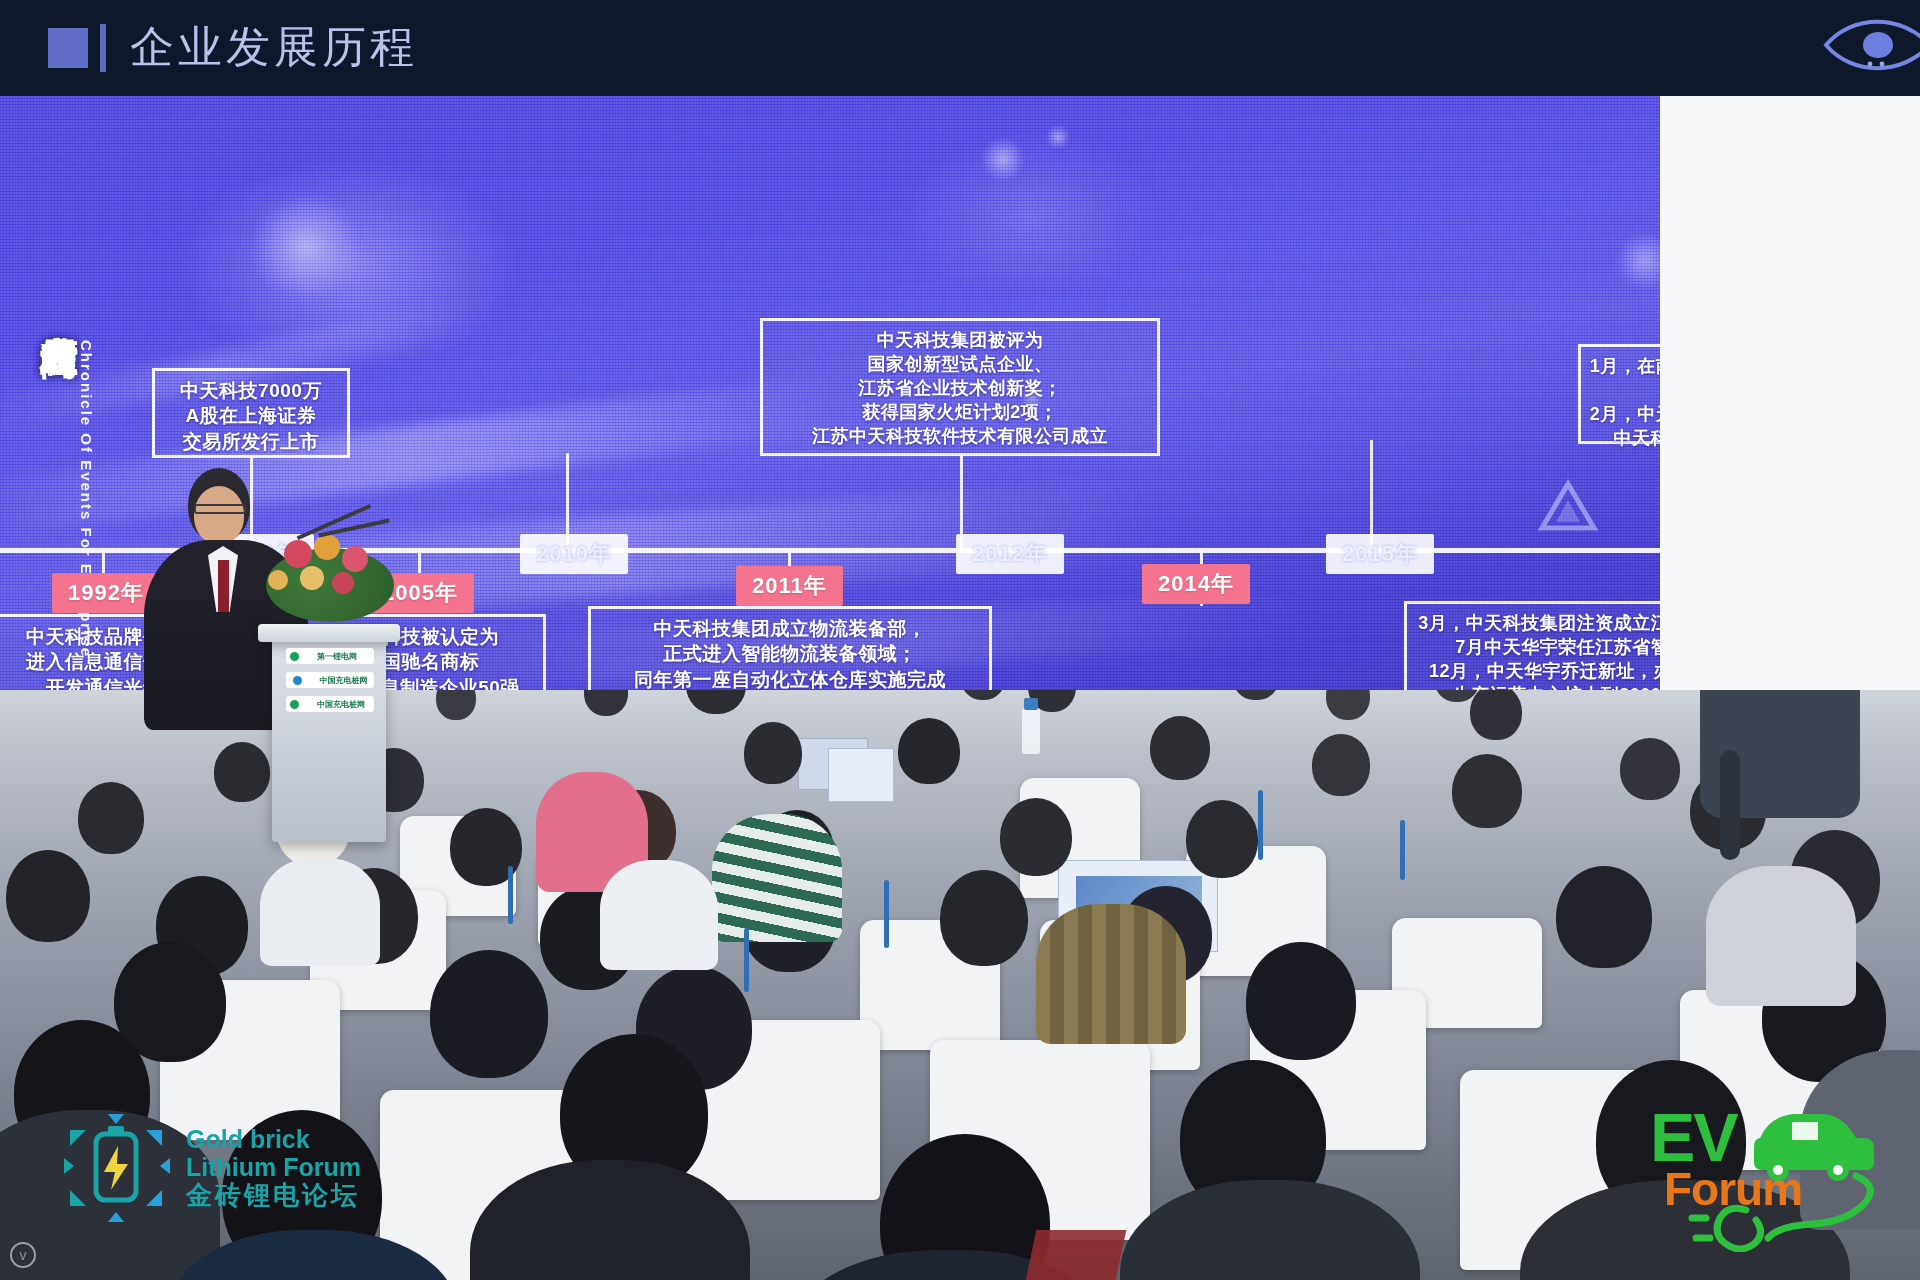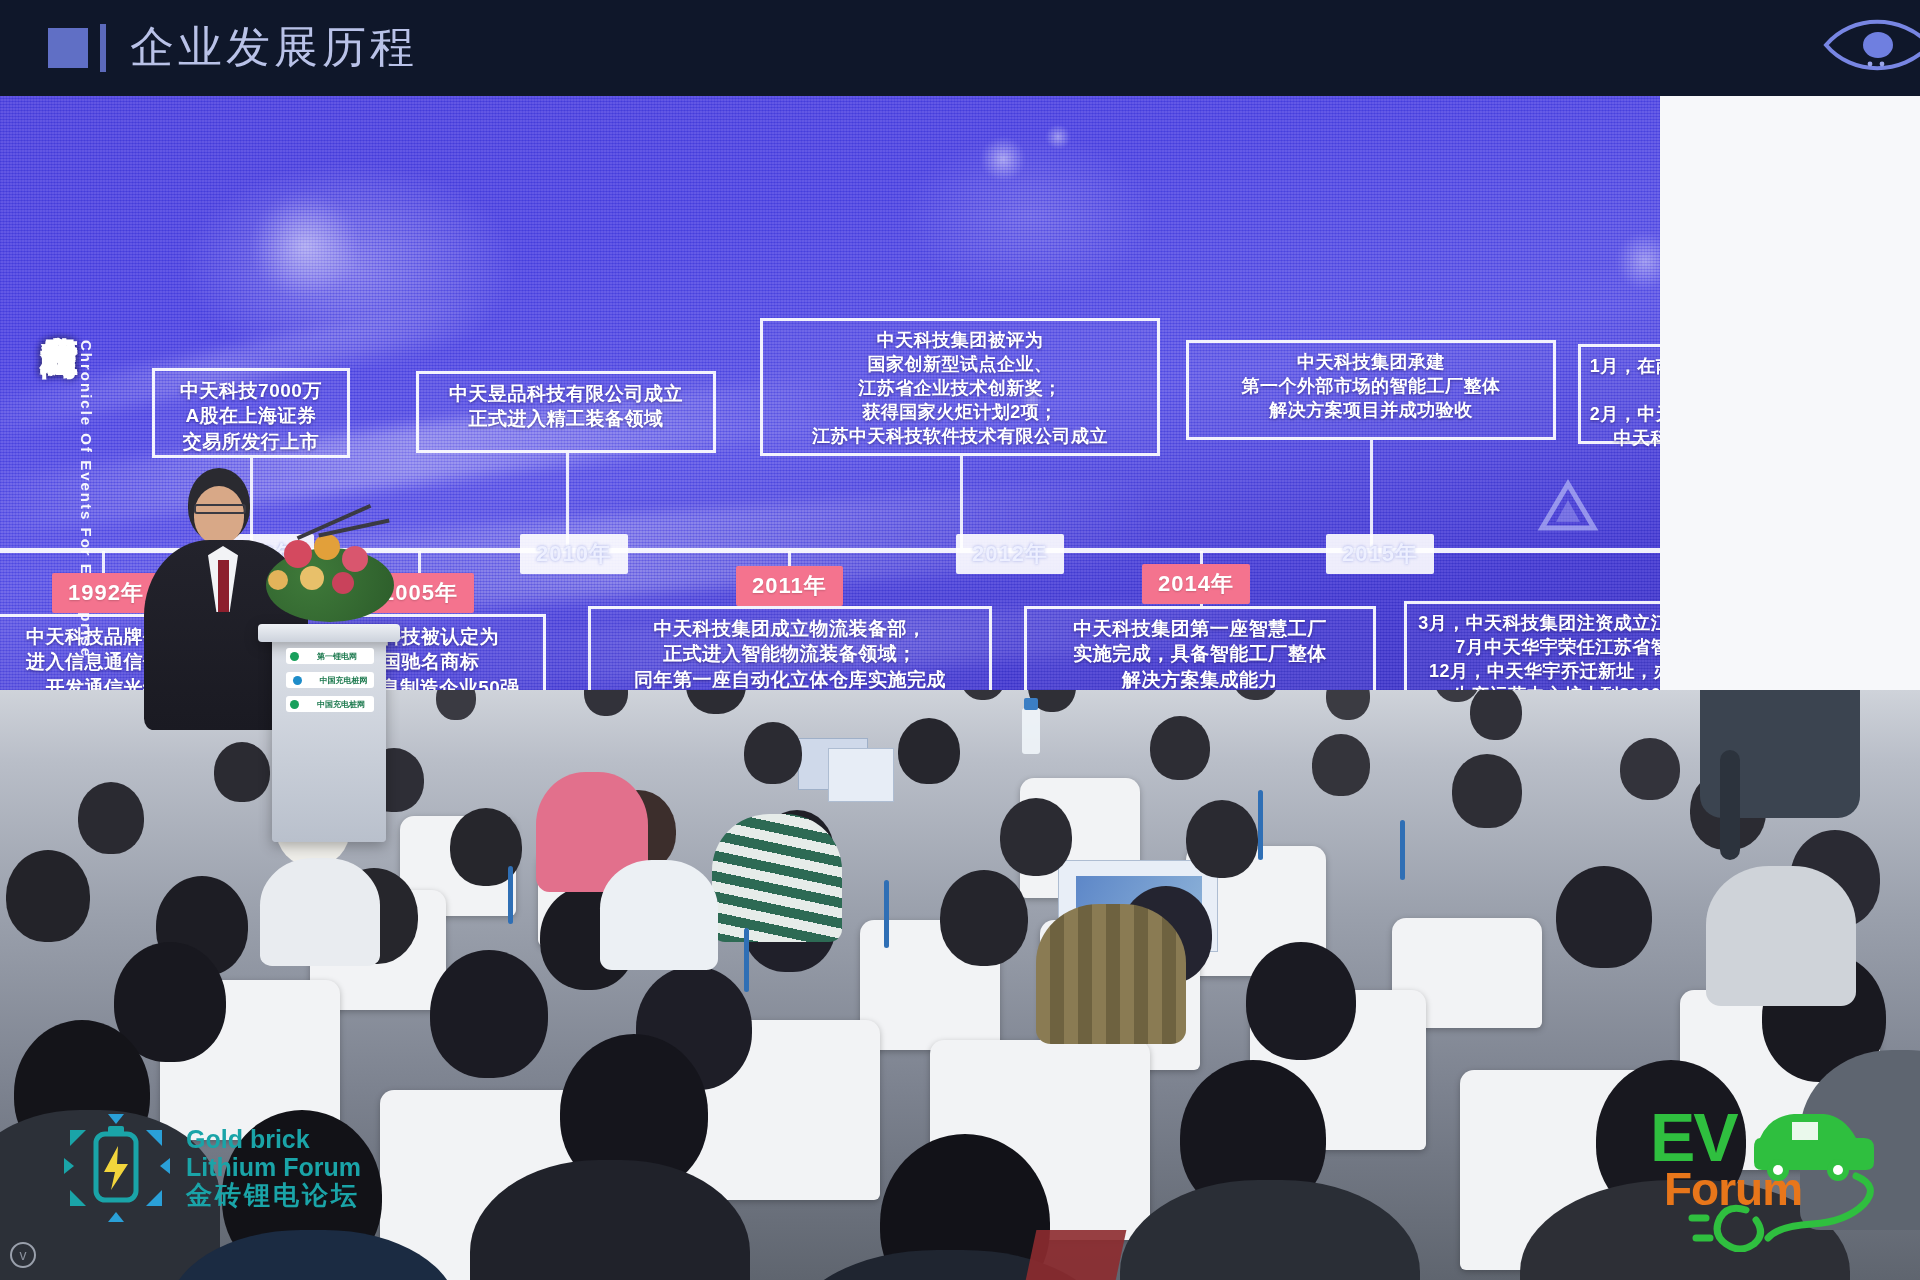--- a/index.html
+++ b/index.html
@@ -142,33 +142,27 @@
     <div class="vtitle">企业发展时间历程</div>
     <div class="vtitle-en">Chronicle Of Events For Enterprise</div>
 
     <div class="axis"></div>
 
     <div class="ebox" style="left:152px;top:272px;width:198px;height:90px;font-size:19px;">
       <span>中天科技7000万<br>A股在上海证券<br>交易所发行上市</span>
       </div>
     <div class="stem" style="left:250px;top:362px;height:90px;"></div>
 
-    <div class="ebox" style="left:416px;top:275px;width:300px;height:82px;font-size:19px;">
-      <span>中天昱品科技有限公司成立<br>正式进入精工装备领域</span>
-      </div>
     <div class="stem" style="left:566px;top:357px;height:95px;"></div>
 
     <div class="ebox" style="left:760px;top:222px;width:400px;height:138px;font-size:18px;">
       <span>中天科技集团被评为<br>国家创新型试点企业、<br>江苏省企业技术创新奖；<br>获得国家火炬计划2项；<br>江苏中天科技软件技术有限公司成立</span>
       </div>
     <div class="stem" style="left:960px;top:360px;height:92px;"></div>
 
-    <div class="ebox" style="left:1186px;top:244px;width:370px;height:100px;font-size:18px;">
-      <span>中天科技集团承建<br>第一个外部市场的智能工厂整体<br>解决方案项目并成功验收</span>
-      </div>
     <div class="stem" style="left:1370px;top:344px;height:108px;"></div>
 
     <div class="ebox" style="left:1578px;top:248px;width:330px;height:100px;font-size:18px;">
       <span>1月，在南京软件谷大数据基地成立研发中心<br>2月，中天智能装备有限公司注册成立<br>中天科技智能制造联盟正式成立</span>
       </div>
 
     <div class="yr white" style="left:206px;top:438px;">2002年</div>
     <div class="yr white" style="left:520px;top:438px;">2010年</div>
     <div class="yr white" style="left:956px;top:438px;">2012年</div>
     <div class="yr white" style="left:1326px;top:438px;">2015年</div>
@@ -187,23 +181,20 @@
     <div class="ebox" style="left:296px;top:518px;width:250px;height:84px;font-size:19px;">
       <span>中天科技被认定为<br>中国驰名商标<br>中国信息制造企业50强</span>
       </div>
 
     <div class="stem" style="left:788px;top:455px;height:55px;"></div>
     <div class="ebox" style="left:588px;top:510px;width:404px;height:110px;font-size:19px;">
       <span>中天科技集团成立物流装备部，<br>正式进入智能物流装备领域；<br>同年第一座自动化立体仓库实施完成<br>并投入生产运行</span>
       </div>
 
     <div class="stem" style="left:1200px;top:455px;height:55px;"></div>
-    <div class="ebox" style="left:1024px;top:510px;width:352px;height:96px;font-size:19px;">
-      <span>中天科技集团第一座智慧工厂<br>实施完成，具备智能工厂整体<br>解决方案集成能力</span>
-      </div>
 
     <div class="ebox" style="left:1404px;top:505px;width:520px;height:118px;font-size:18px;">
       <span>3月，中天科技集团注资成立江苏中天华宇智能科技有限公司<br>7月中天华宇荣任江苏省智能制造服务联盟理事单位<br>12月，中天华宇乔迁新址，办公场所扩大到1000多平方米<br>生产运营中心扩大到3000多平方米；新增生产线3条</span>
       </div>
 
     <svg class="wm" width="96" height="72" viewBox="0 0 96 72">
       <path d="M44 8 L70 52 L18 52 Z" fill="none" stroke="#cfd4ff" stroke-width="5"></path>
       <path d="M44 24 L56 46 L32 46 Z" fill="#cfd4ff" opacity=".55"></path>
     </svg>
   </div>

